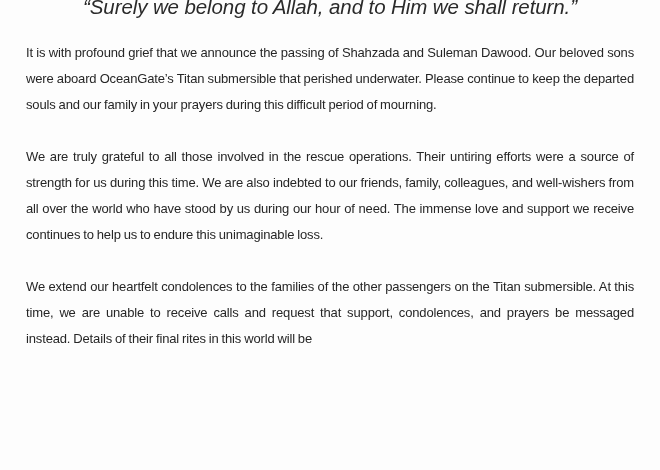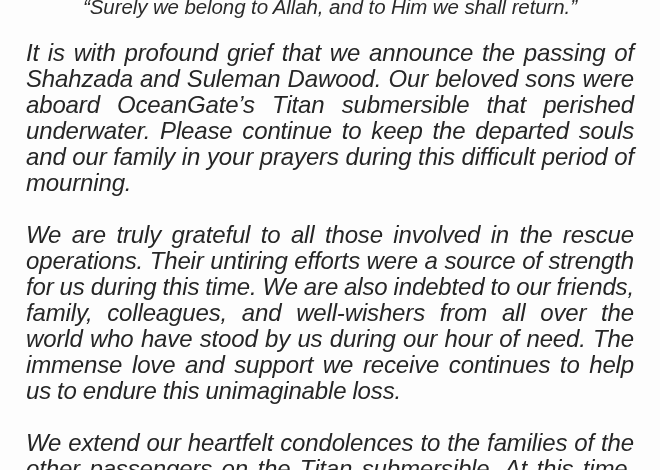--- a/index.html
+++ b/index.html
@@ -24,28 +24,27 @@
     .quote {
       font-style: italic;
       text-align: center;
       font-size: 20.5px;
       line-height: 26px;
       margin: 0 0 20px 0;
       color: #2a2a2a;
       letter-spacing: -0.1px;
     }
     .para {
-      font-size: 24px;
+      font-size: 13px;
       line-height: 26px;
       text-align: justify;
       text-align-last: left;
       margin: 0 0 26px 0;
       letter-spacing: -0.15px;
       word-spacing: -0.5px;
-      font-style: italic;
     }
   </style>
 </head>
 <body>
 
 <div class="page">
   <p class="quote">“Surely we belong to Allah, and to Him we shall return.”</p>
   <p class="para">It is with profound grief that we announce the passing of Shahzada and Suleman Dawood. Our beloved sons were aboard OceanGate’s Titan submersible that perished underwater. Please continue to keep the departed souls and our family in your prayers during this difficult period of mourning.</p>
   <p class="para">We are truly grateful to all those involved in the rescue operations. Their untiring efforts were a source of strength for us during this time. We are also indebted to our friends, family, colleagues, and well-wishers from all over the world who have stood by us during our hour of need. The immense love and support we receive continues to help us to endure this unimaginable loss.</p>
   <p class="para">We extend our heartfelt condolences to the families of the other passengers on the Titan submersible. At this time, we are unable to receive calls and request that support, condolences, and prayers be messaged instead. Details of their final rites in this world will be</p>

